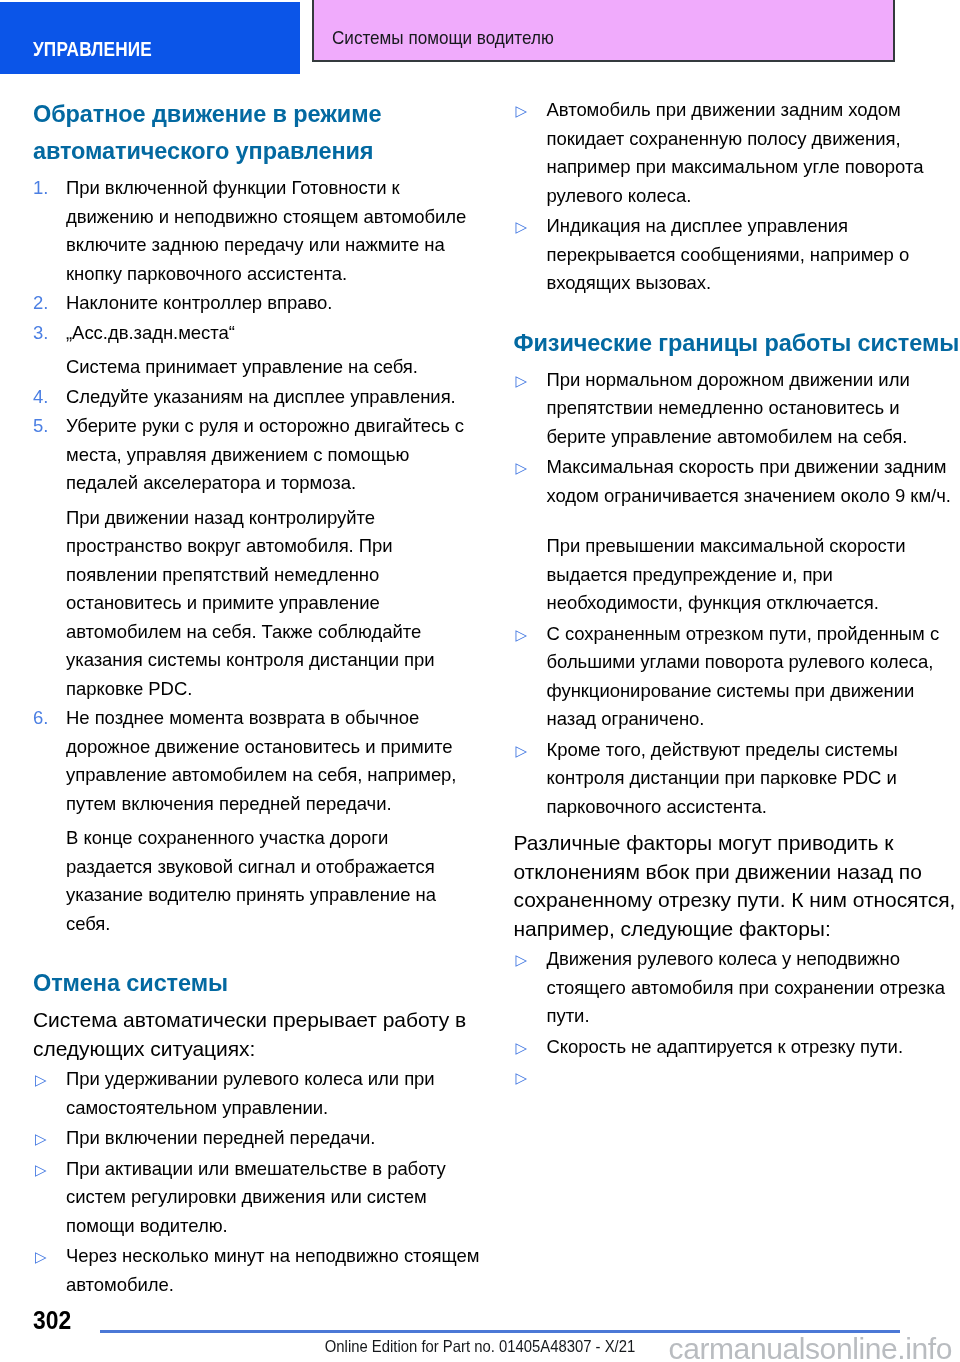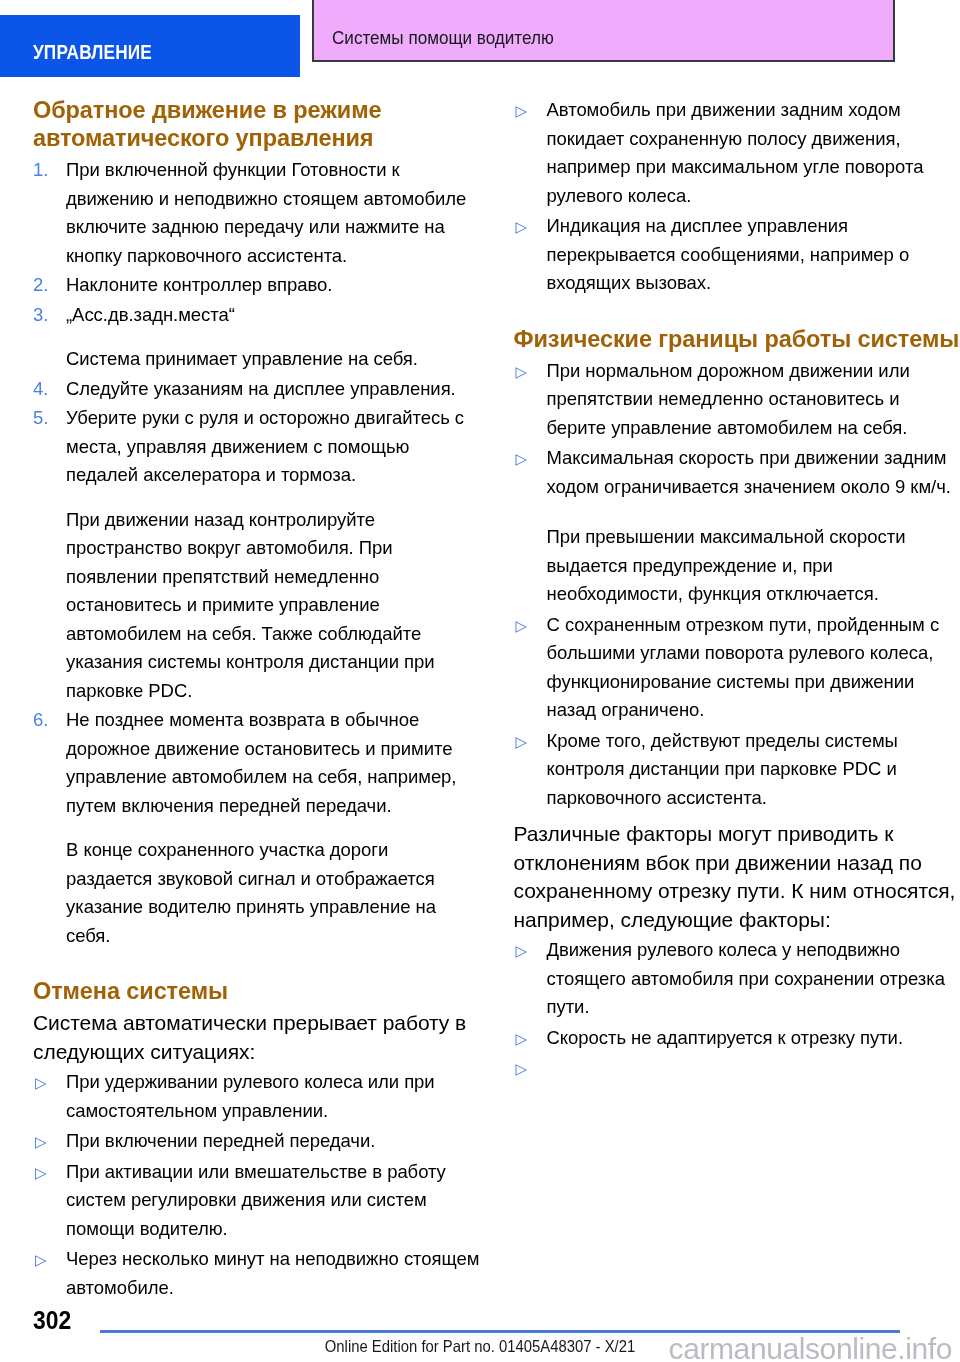--- a/index.html
+++ b/index.html
@@ -21,23 +21,23 @@
   .header {
     position: absolute;
     left: 0;
     top: 0;
     width: 960px;
     height: 66px;
   }
   .header-tab {
     position: absolute;
     left: 0;
-    top: 15px;
+    top: 2px;
     width: 300px;
-    height: 62px;
+    height: 72px;
     background: #0b55e8;
     box-sizing: border-box;
   }
   .header-tab-label {
     position: absolute;
     left: 33px;
     bottom: 13px;
     color: #ffffff;
     font-size: 20px;
     font-weight: bold;
@@ -78,23 +78,23 @@
     gap: 0;
   }
   .col {
     width: 448px;
     box-sizing: border-box;
   }
   .col-left  { margin-left: 33px; }
   .col-right { margin-left: 34px; }
 
   h2.section-title {
-    color: #a16207;
+    color: #0369a1;
     font-size: 23.5px;
-    line-height: 28px;
+    line-height: 37px;
     font-weight: bold;
     margin: 0 0 4px 0;
     letter-spacing: -0.1px;
   }
   h2.section-title.spaced { margin-top: 27px; }
 
   p.para {
     margin: 0 0 2px 0;
     font-size: 21px;
     line-height: 28.5px;
@@ -119,21 +119,21 @@
   ol.steps > li .num {
     position: absolute;
     left: 0;
     top: 0;
     color: #4b7fe3;
     font-size: 18.5px;
     line-height: 28.5px;
   }
   ol.steps > li .sub {
     display: block;
-    margin-top: 16px;
+    margin-top: 6px;
   }
 
   
   ul.tri {
     list-style: none;
     margin: 0;
     padding: 0;
   }
   ul.tri > li {
     position: relative;

